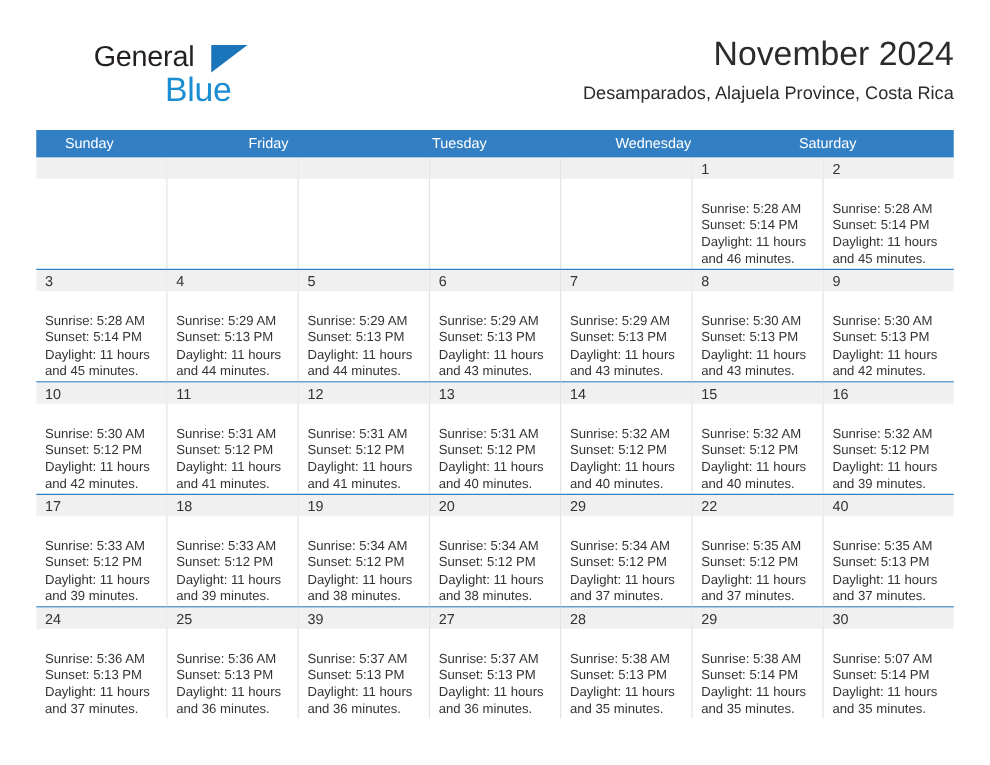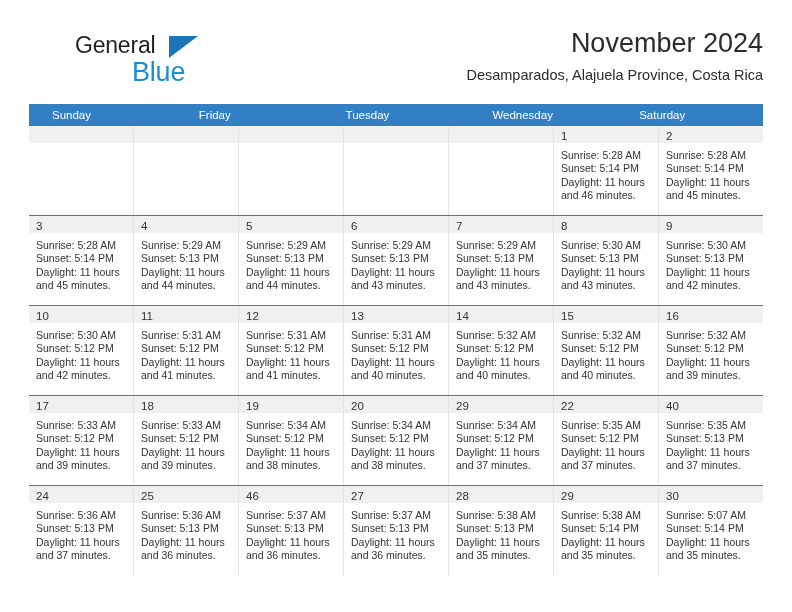--- a/index.html
+++ b/index.html
@@ -134,21 +134,21 @@
   }
   .daynum {
     font-size: 11.5px;
     line-height: 17px;
     color: #333333;
   }
   .cell.empty .daynum-band {
     background: #f0f0f0;
   }
   .cell-body {
-    padding: 6px 6px 0 7px;
+    padding: 18px 6px 0 7px;
     box-sizing: border-box;
   }
   .cell-body div {
     font-size: 10.5px;
     line-height: 13.4px;
     color: #333333;
     white-space: nowrap;
   }
   .cell-body .daylight {
     white-space: normal;
@@ -403,21 +403,21 @@
           </div>
           <div class="cell">
             <div class="daynum-band"><span class="daynum">25</span></div>
             <div class="cell-body">
               <div class="sunrise">Sunrise: 5:36 AM</div>
               <div class="sunset">Sunset: 5:13 PM</div>
               <div class="daylight">Daylight: 11 hours and 36 minutes.</div>
             </div>
           </div>
           <div class="cell">
-            <div class="daynum-band"><span class="daynum">46</span></div>
+            <div class="daynum-band"><span class="daynum">39</span></div>
             <div class="cell-body">
               <div class="sunrise">Sunrise: 5:37 AM</div>
               <div class="sunset">Sunset: 5:13 PM</div>
               <div class="daylight">Daylight: 11 hours and 36 minutes.</div>
             </div>
           </div>
           <div class="cell">
             <div class="daynum-band"><span class="daynum">27</span></div>
             <div class="cell-body">
               <div class="sunrise">Sunrise: 5:37 AM</div>

